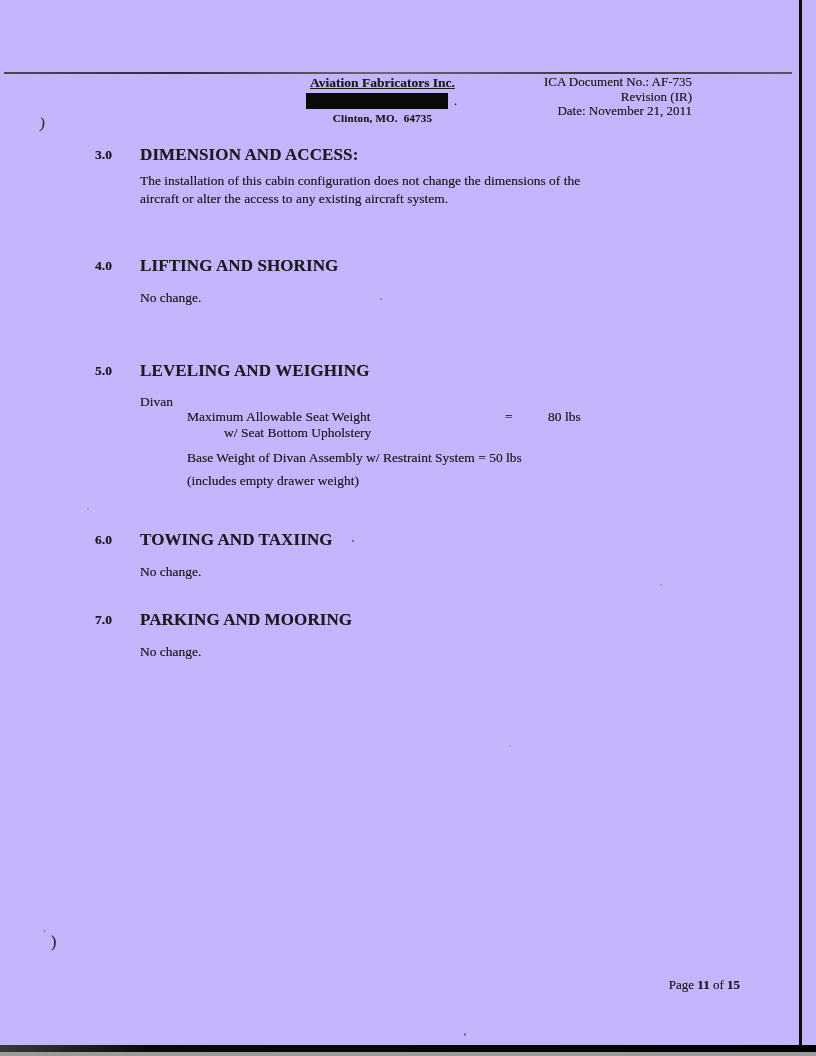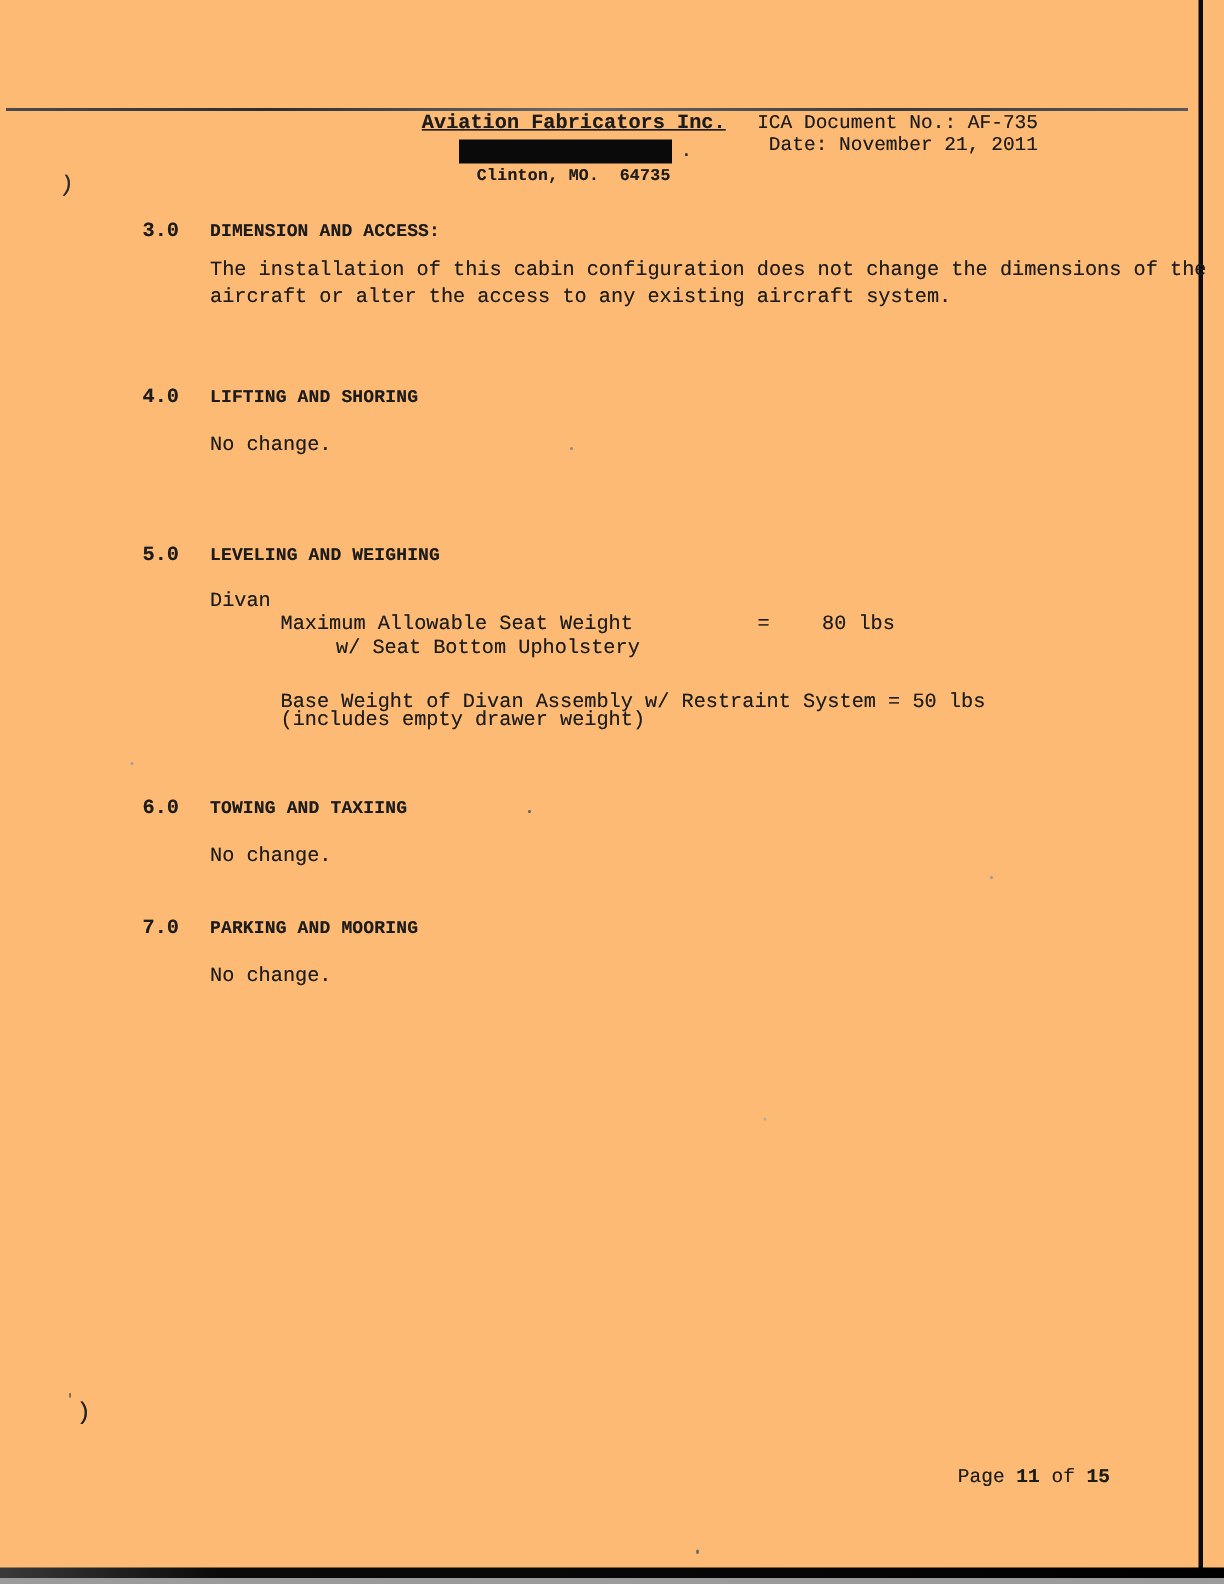--- a/index.html
+++ b/index.html
@@ -1,19 +1,19 @@
 <!DOCTYPE html>
 <html><head>
 <meta charset="utf-8">
 <style>
   html,body { margin:0; padding:0; background:#ffffff; }
   .page {
     position:relative; width:816px; height:1056px;
-    background:#fdba74; overflow:hidden;
-    font-family:Liberation Mono, monospace;
+    background:#c4b5fd; overflow:hidden;
+    font-family:Liberation Serif, serif;
     color:#1c1c1c;
     text-shadow:0 0 0.3px rgba(25,25,25,0.55);
   }
   
   .scan-rule-top { position:absolute; left:4px; top:72px; width:788px; height:2px;
     background:linear-gradient(90deg,#4a4a4a,#2e2e2e 22%,#6a6a6a 48%,#3a3a3a 74%,#585858); }
   .right-line { position:absolute; left:799px; top:0; width:3px; height:1056px; background:#0c0c0c; }
   .bottom-band { position:absolute; left:0; top:1045px; width:816px; height:7px;
     background:linear-gradient(90deg,#3a3a3a,#0a0a0a 18%,#050505 70%,#000); }
   .bottom-band-fade { position:absolute; left:0; top:1052px; width:816px; height:4px; background:#9b9b9b; }
@@ -28,21 +28,21 @@
   .docinfo { position:absolute; left:450px; top:75px; width:242px; text-align:right;
     font-size:13px; line-height:14.5px; }
 
   
   .paren-upper { position:absolute; left:40px; top:115px; font-size:15px; color:#2a2a2a; transform:skewX(-6deg); }
   .paren-lower { position:absolute; left:51px; top:933px; font-size:16px; color:#222; }
   .tick-lower  { position:absolute; left:44px; top:928px; font-size:9px; color:#666; }
 
   
   .sec-num   { position:absolute; left:95px;  font-weight:bold; font-size:13.5px; line-height:15px; }
-  .sec-title { position:absolute; left:140px; font-weight:bold; font-size:12px; line-height:15px; letter-spacing:0.1px; }
+  .sec-title { position:absolute; left:140px; font-weight:bold; font-size:17px; line-height:15px; letter-spacing:0.1px; }
   .body-line { position:absolute; left:140px; font-size:13.5px; line-height:15px; }
   .lv-label  { position:absolute; left:140px; font-size:13.5px; }
   .lv-line   { position:absolute; font-size:13.5px; }
 
   
   .footer { position:absolute; left:500px; top:977px; width:240px; text-align:right; font-size:13px; }
   .footer .b { font-weight:bold;margin-top:37px; }
 
   
   .dot { position:absolute; border-radius:50%; }
@@ -61,20 +61,21 @@
     <div class="company-name">Aviation Fabricators Inc.</div>
     <div class="redaction-wrap">
       <div class="redaction-bar"></div>
       <span class="redaction-period">.</span>
     </div>
     <div class="company-city">Clinton, MO.&nbsp; 64735</div>
   </div>
 
   <div class="docinfo">
     <div>ICA Document No.: AF-735</div>
+    <div>Revision (IR)</div>
     <div>Date: November 21, 2011</div>
   </div>
 
   <div class="paren-upper">)</div>
   <div class="paren-lower">)</div>
   <div class="tick-lower">'</div>
 
   <div class="sec-num" style="top:147px">3.0</div>
   <div class="sec-title" style="top:147px">DIMENSION AND ACCESS:</div>
   <div class="body-line" style="top:173px">The installation of this cabin configuration does not change the dimensions of the</div>
@@ -84,21 +85,21 @@
   <div class="sec-title" style="top:258px">LIFTING AND SHORING</div>
   <div class="body-line" style="top:290px">No change.</div>
 
   <div class="sec-num" style="top:363px">5.0</div>
   <div class="sec-title" style="top:363px">LEVELING AND WEIGHING</div>
   <div class="lv-label" style="top:394px">Divan</div>
   <div class="lv-line" style="left:187px; top:409px">Maximum Allowable Seat Weight</div>
   <div class="lv-line" style="left:505px; top:409px">=</div>
   <div class="lv-line" style="left:548px; top:409px">80 lbs</div>
   <div class="lv-line" style="left:224px; top:425px">w/ Seat Bottom Upholstery</div>
-  <div class="lv-line" style="left:187px; top:461px">Base Weight of Divan Assembly w/ Restraint System = 50 lbs</div>
+  <div class="lv-line" style="left:187px; top:450px">Base Weight of Divan Assembly w/ Restraint System = 50 lbs</div>
   <div class="lv-line" style="left:187px; top:473px">(includes empty drawer weight)</div>
 
   <div class="sec-num" style="top:532px">6.0</div>
   <div class="sec-title" style="top:532px">TOWING AND TAXIING</div>
   <div class="body-line" style="top:564px">No change.</div>
 
   <div class="sec-num" style="top:612px">7.0</div>
   <div class="sec-title" style="top:612px">PARKING AND MOORING</div>
   <div class="body-line" style="top:644px">No change.</div>
 

